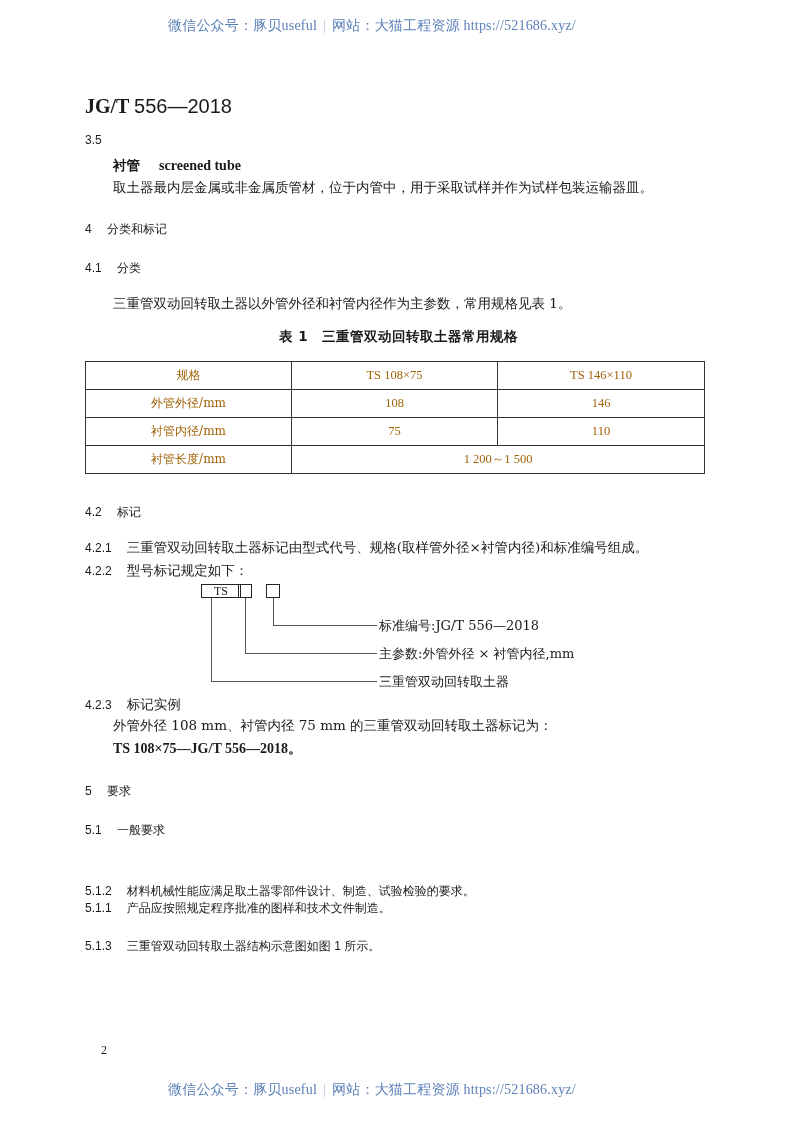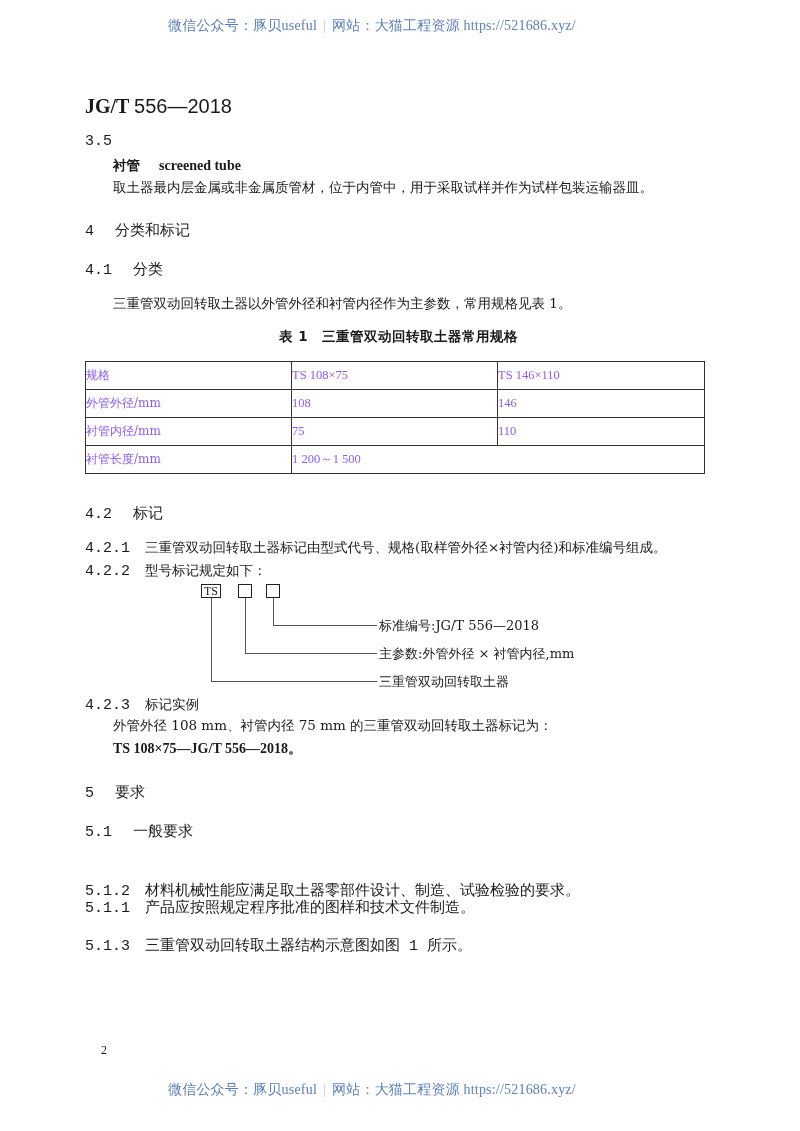--- a/index.html
+++ b/index.html
@@ -3,30 +3,30 @@
 <meta charset="utf-8">
 <style>
   html, body { margin: 0; padding: 0; background: #ffffff; }
   body { width: 800px; height: 1131px; position: relative; overflow: hidden;
          font-family: "DejaVu Serif", "Liberation Serif", serif; color: #1a1a1a; }
   .abs { position: absolute; white-space: nowrap; }
   .watermark { font-family: Liberation Serif, serif; font-size: 14px; color: #5a7fb8; letter-spacing: 0.2px; }
   .wm-sep { color: #b8c6dc; margin: 0 6px; }
   .std-code { font-family: "Liberation Serif", serif; font-weight: bold; font-size: 20px; text-align: right; }
   .std-code .num { font-family: "Liberation Sans", sans-serif; font-weight: normal; }
-  .sec { font-family: Liberation Mono, monospace; font-size: 15px; }
+  .sec { font-family: Liberation Sans, sans-serif; font-size: 12px; }
   .body-text { font-family: "DejaVu Serif", serif; font-size: 13.5px; }
   .heading-bold { font-family: "DejaVu Sans", sans-serif; font-weight: bold; font-size: 13.5px; }
   .term-en { font-family: "Liberation Serif", serif; font-weight: bold; font-size: 14px; }
   .caption { font-family: "DejaVu Sans", sans-serif; font-weight: bold; font-size: 13.5px; letter-spacing: 0.5px; }
 
   table.spec { position: absolute; left: 85px; top: 361px; width: 619px; height: 113px;
                border-collapse: collapse; border: 1.6px solid #2a2a2a;
                font-family: "DejaVu Serif", serif; font-size: 12px; table-layout: fixed; }
-  table.spec td { border: 1px solid #333; padding: 0; height: 27px; color: #8b5cf6; }
+  table.spec td { border: 1px solid #333; text-align: center; padding: 0; height: 27px; color: #a16207; }
   table.spec td.lab { font-family: "DejaVu Serif", serif; }
   table.spec td.num { font-family: "Liberation Serif", serif; font-size: 12.5px; }
 
   .diag-box { position: absolute; border: 1px solid #222; box-sizing: border-box; }
   .diag-box-ts { font-family: "Liberation Serif", serif; font-size: 12px; text-align: center; line-height: 12px; }
   .vline { position: absolute; width: 1px; background: #555; }
   .hline { position: absolute; height: 1px; background: #555; }
   .diag-label { font-family: "DejaVu Serif", serif; font-size: 13px; }
   .page-num { font-family: "Liberation Serif", serif; font-size: 12px; }
 </style>
@@ -98,21 +98,21 @@
 <div class="abs" style="left:85px; top:537px;">
   <span class="sec">4.2.1</span>
   <span class="body-text" style="margin-left:10px;">三重管双动回转取土器标记由型式代号、规格(取样管外径×衬管内径)和标准编号组成。</span>
 </div>
 <div class="abs" style="left:85px; top:560px;">
   <span class="sec">4.2.2</span>
   <span class="body-text" style="margin-left:10px;">型号标记规定如下：</span>
 </div>
 
 <div>
-  <div class="diag-box diag-box-ts" style="left:201px; top:584px; width:20px; height:14px;">TS</div>
+  <div class="diag-box diag-box-ts" style="left:201px; top:584px; width:40px; height:14px;">TS</div>
   <div class="diag-box" style="left:238px; top:584px; width:14px; height:14px;"></div>
   <div class="diag-box" style="left:266px; top:584px; width:14px; height:14px;"></div>
 
   <div class="vline" style="left:273px; top:598px; height:27px;"></div>
   <div class="hline" style="left:273px; top:625px; width:104px;"></div>
 
   <div class="vline" style="left:245px; top:598px; height:55px;"></div>
   <div class="hline" style="left:245px; top:653px; width:132px;"></div>
 
   <div class="vline" style="left:211px; top:598px; height:83px;"></div>

